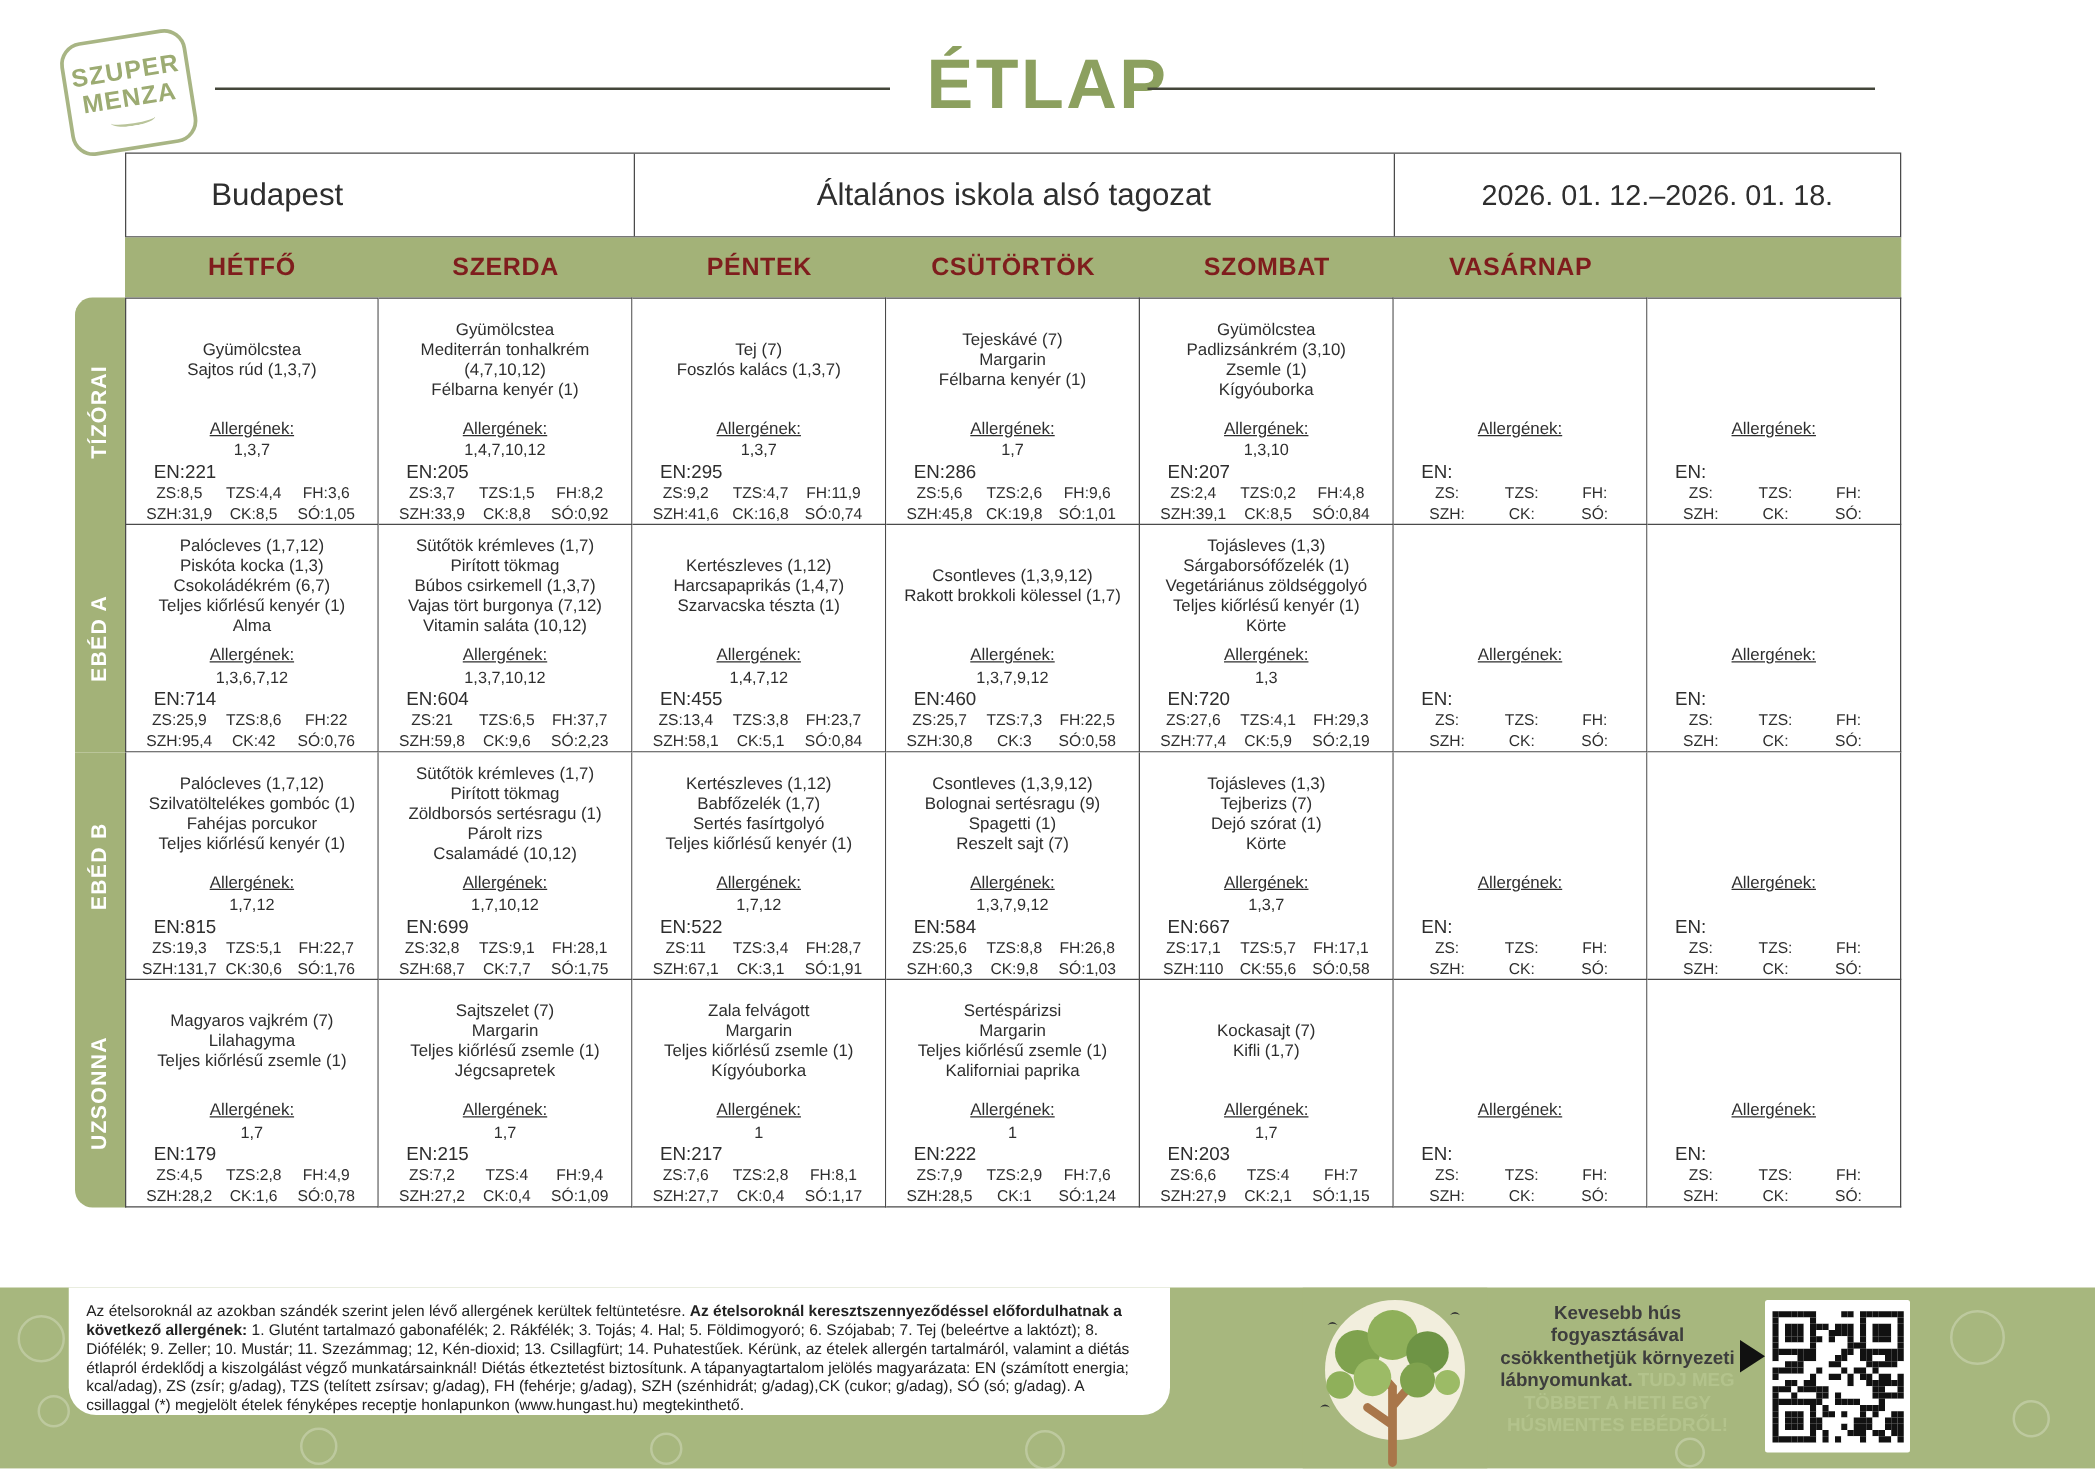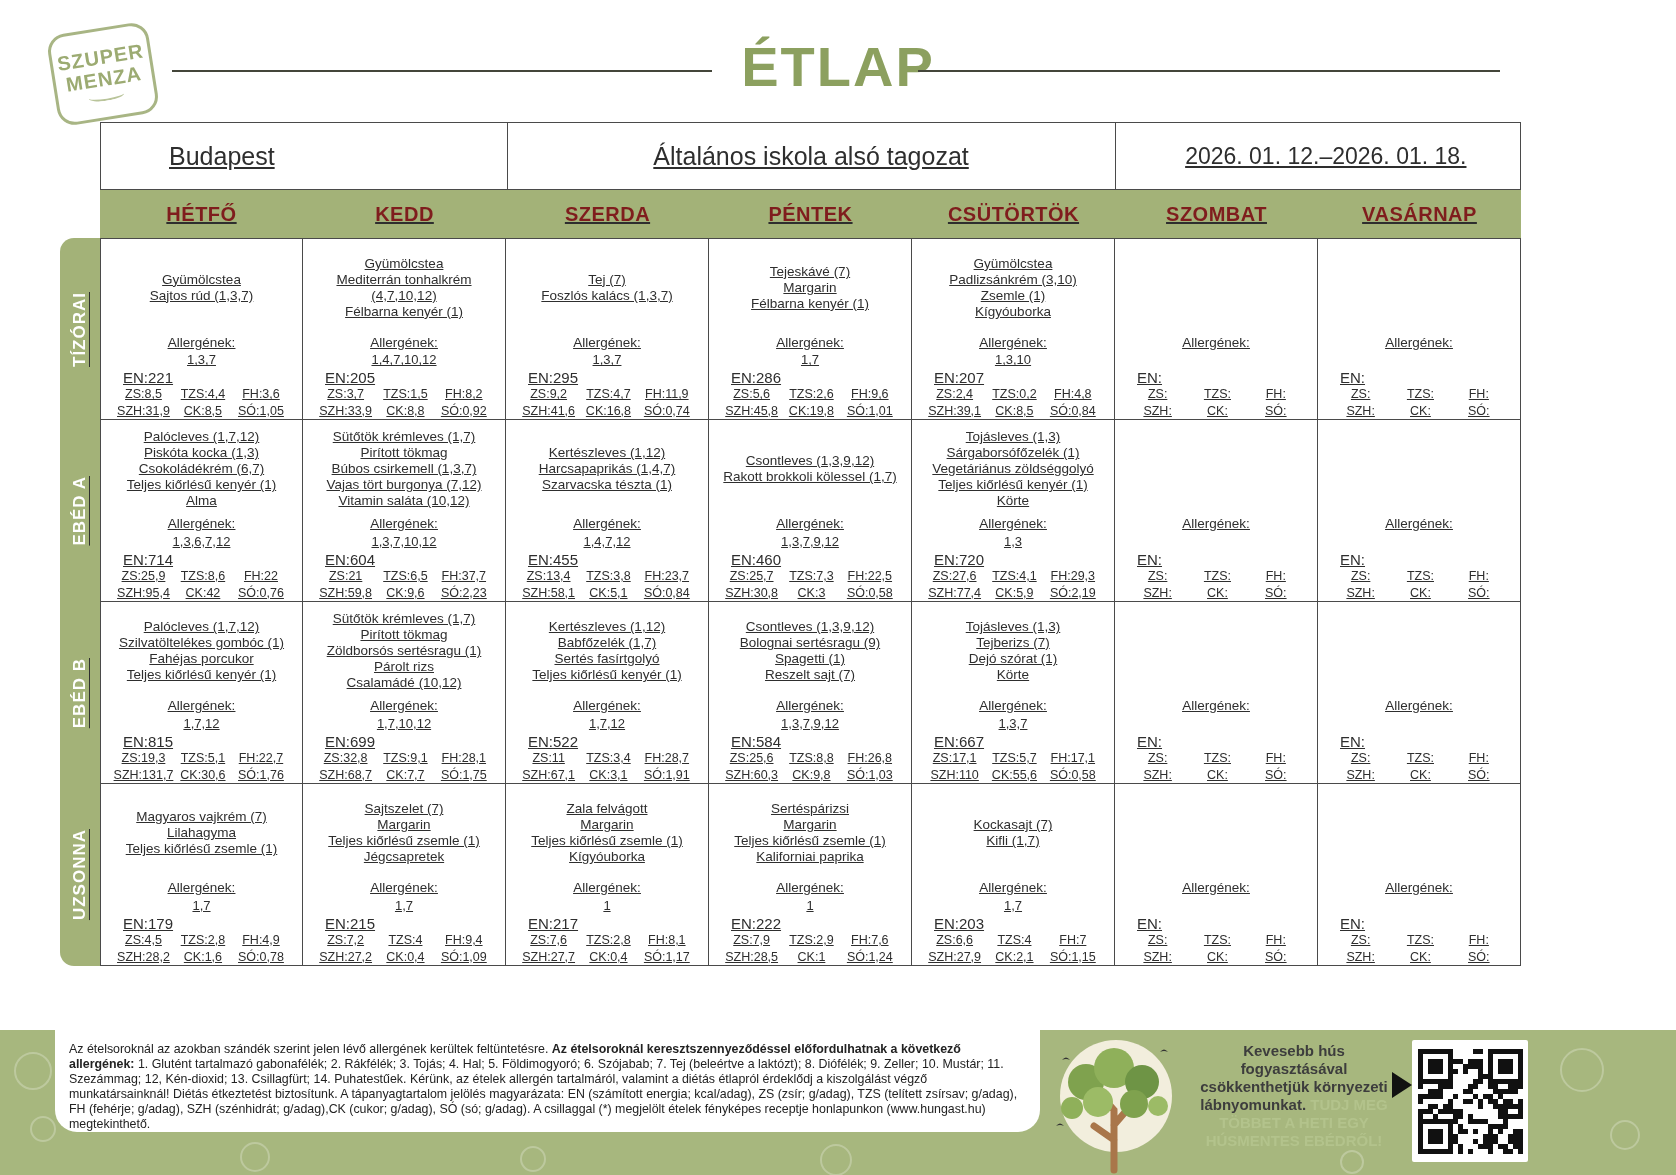--- a/index.html
+++ b/index.html
@@ -15,21 +15,21 @@
   #logo .arc{width:36px;height:8px;border-bottom:2px solid #b9c49a;border-radius:50%;}
 
   
   #title{position:absolute;left:0;top:34px;width:100%;text-align:center;
          font-size:56px;font-weight:bold;letter-spacing:2px;color:#8ca05f;}
   .trule{position:absolute;top:70px;height:0;border-top:2px solid #44463a;}
   #trule-l{left:172px;width:540px;}
   #trule-r{left:918px;width:582px;}
 
   
-  #tbl{position:absolute;left:60px;top:122px;width:1156px;text-decoration:underline;}
+  #tbl{position:absolute;left:60px;top:122px;width:1156px;}
   #hdr{margin-left:40px;width:1421px;height:68px;display:flex;box-sizing:border-box;
        border:1px solid #4a4a4a;}
   #hdr .hc{box-sizing:border-box;display:flex;align-items:center;font-size:25px;}
   #hdr .hc.loc{width:406px;padding-left:68px;}
   #hdr .hc.sch{width:609px;justify-content:center;border-left:1px solid #4a4a4a;}
   #hdr .hc.dat{width:406px;justify-content:center;border-left:1px solid #4a4a4a;font-size:23px;padding-left:16px;}
 
   #band{margin-left:40px;width:1421px;height:48px;background:#a3b278;display:flex;}
   #band .day{width:203px;display:flex;align-items:center;justify-content:center;
              color:#7f1d1d;font-weight:bold;font-size:20px;letter-spacing:.5px;}
@@ -49,21 +49,21 @@
   .alab{text-align:center;font-size:13.5px;text-decoration:underline;height:18px;}
   .anum{text-align:center;font-size:13px;height:17px;}
   .en{font-size:15px;padding-left:22px;height:17px;display:flex;align-items:center;}
   .nrow{display:grid;grid-template-columns:1.05fr 1fr 1fr;font-size:12.5px;height:17px;
         padding:0 12px;align-items:center;}
   .nrow span{text-align:center;}
 
   
   #strip{position:absolute;left:0;top:1030px;width:1676px;height:145px;background:#a7b77e;}
   .doodle{position:absolute;border:2px solid rgba(255,255,255,.25);border-radius:50%;}
-  #parabox{position:absolute;left:55px;top:1030px;width:985px;height:102px;background:#fff;
+  #parabox{position:absolute;left:55px;top:1030px;width:881px;height:102px;background:#fff;
            border-radius:0 0 22px 22px;box-sizing:border-box;padding:12px 16px 0 14px;}
   #para{font-size:12.4px;line-height:15px;color:#222;}
   #para b{font-weight:bold;}
   #treebox{position:absolute;left:1042px;top:1030px;width:148px;height:145px;}
   #eco{position:absolute;left:1196px;top:1042px;width:196px;text-align:center;
        font-size:15px;line-height:18px;font-weight:bold;color:#3d3d3d;}
   #eco .hl{color:#b3c38c;}
   #arrow{position:absolute;left:1392px;top:1072px;width:0;height:0;
          border-top:13px solid transparent;border-bottom:13px solid transparent;
          border-left:20px solid #111;}
@@ -89,21 +89,20 @@
   <div class="trule" id="trule-r"></div>
 
   <div id="tbl">
     <div id="hdr">
       <div class="hc loc">Budapest</div>
       <div class="hc sch">Általános iskola alsó tagozat</div>
       <div class="hc dat">2026. 01. 12.–2026. 01. 18.</div>
     </div>
     <div id="band">
         <div class="day">HÉTFŐ</div>
-        <div class="day">KEDD</div>
         <div class="day">SZERDA</div>
         <div class="day">PÉNTEK</div>
         <div class="day">CSÜTÖRTÖK</div>
         <div class="day">SZOMBAT</div>
         <div class="day">VASÁRNAP</div>
       </div>
     <div id="grid">
         <div class="rowlabel first" style="grid-area: 1 / 1;">
           <span>TÍZÓRAI</span>
         </div>

